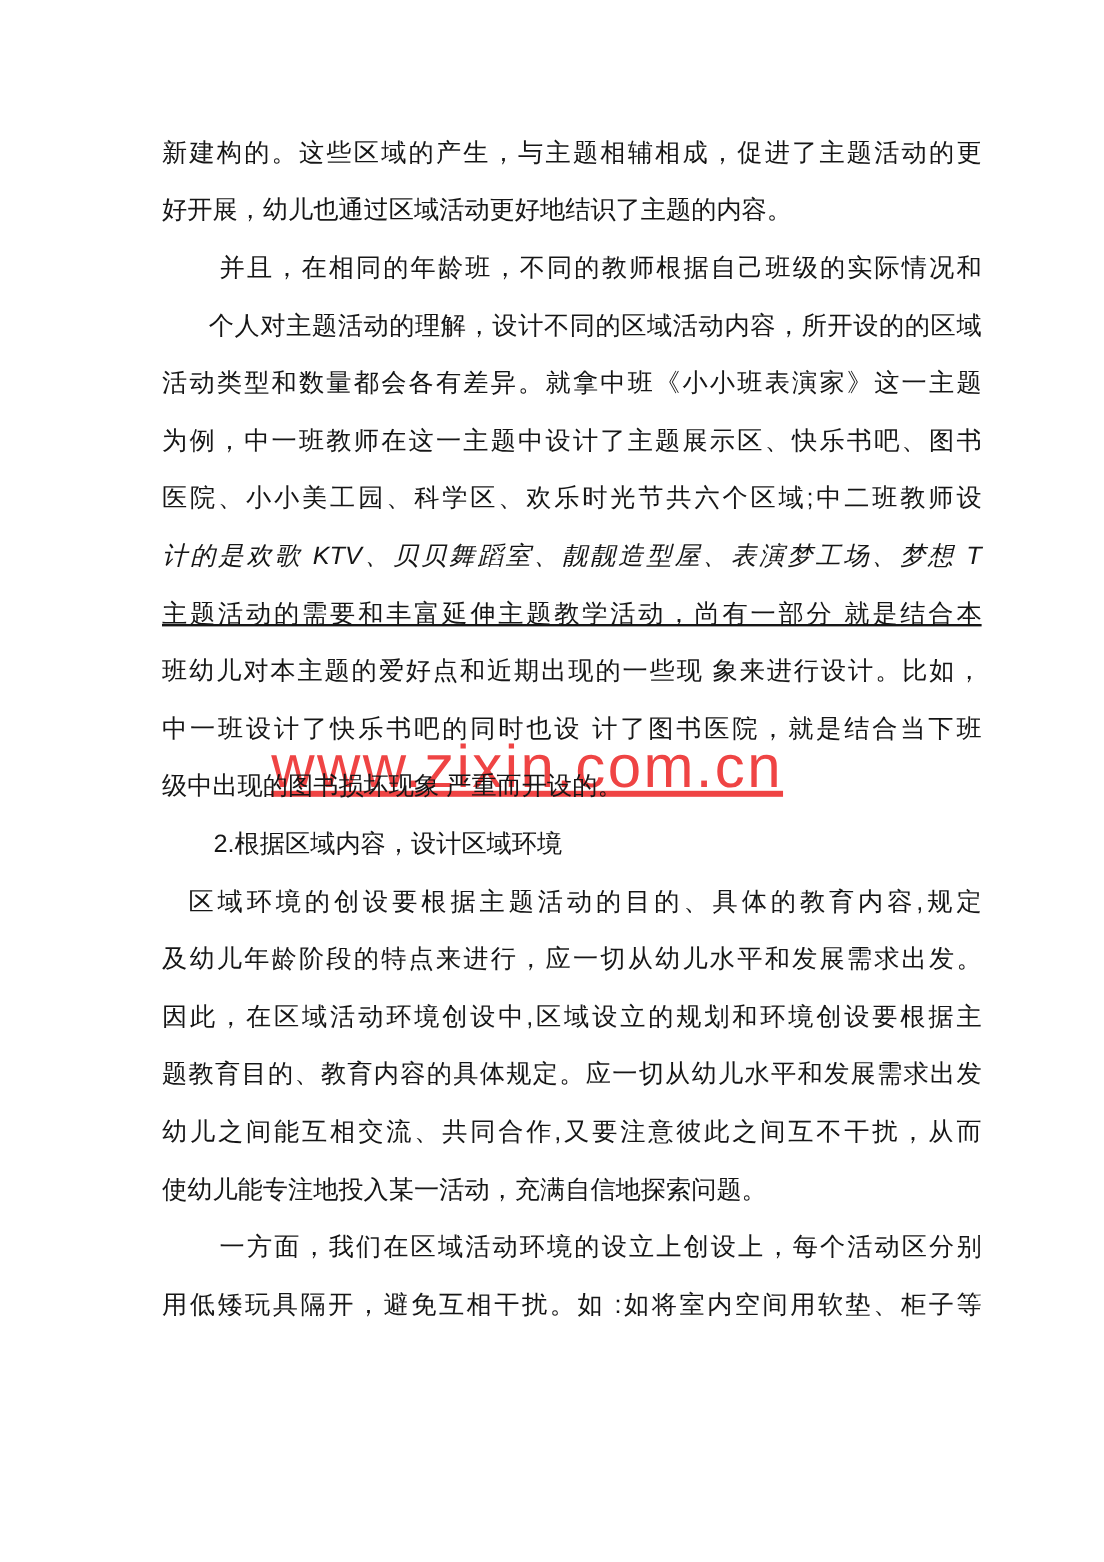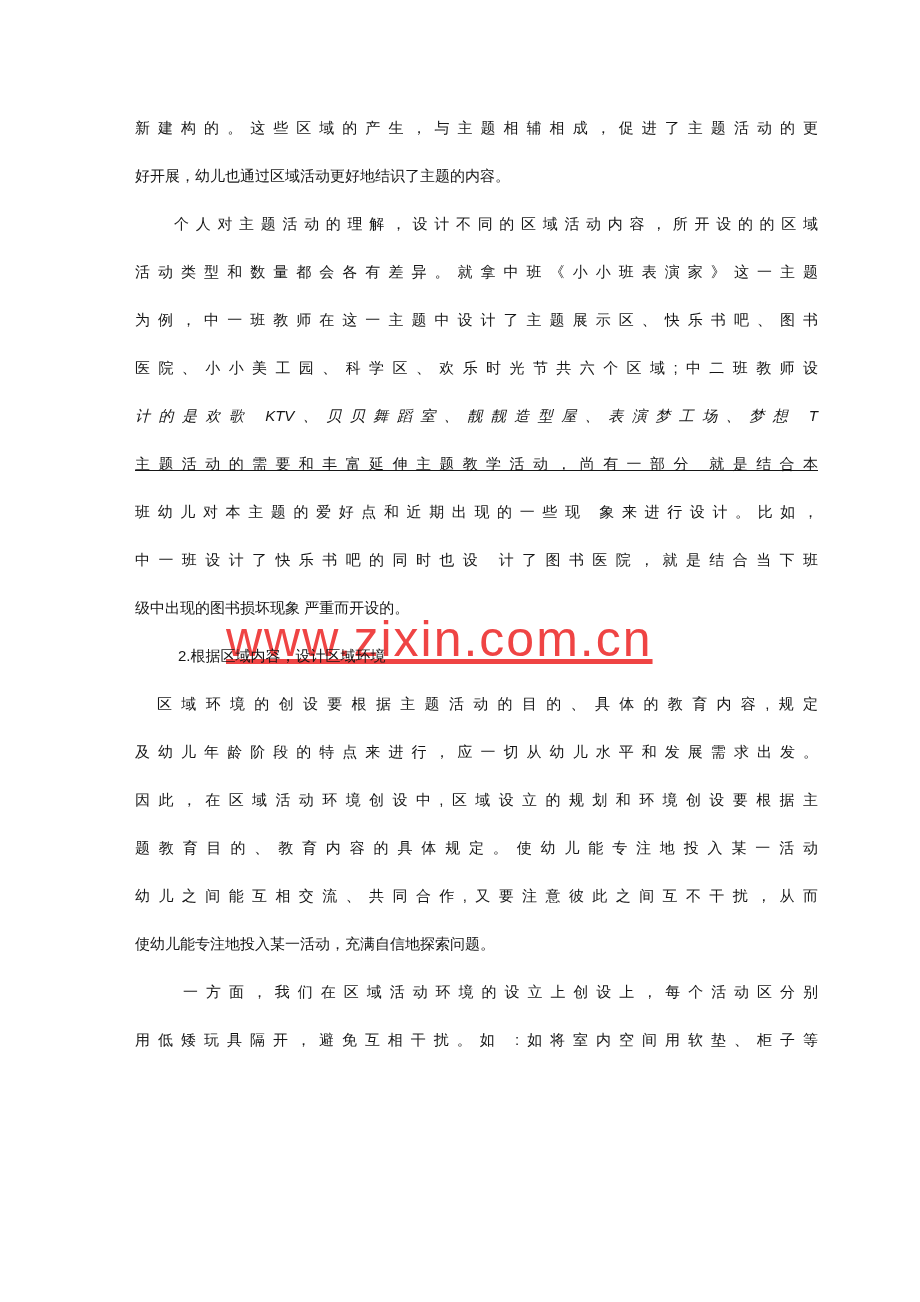--- a/index.html
+++ b/index.html
@@ -28,49 +28,50 @@
   .text-block {
     position: absolute;
     left: 135px;
     top: 104px;
     width: 683px;
     z-index: 1;
   }
   .line {
     height: 48px;
     line-height: 48px;
-    font-size: 15px;
+    font-size: 21px;
     text-align: left;
     box-sizing: border-box;
   }
   .line.justify {
     text-align: justify;
     text-align-last: justify;
   }
 </style>
 </head>
 <body>
 
 <div class="page" style="background: rgb(255, 255, 255); color: rgb(22, 22, 22);">
   <div class="watermark" style="color: #ef4444; text-decoration: underline;">www.zixin.com.cn</div>
   <div class="text-block">
       <div class="line justify" style="padding-left: 0px;">新建构的。这些区域的产生，与主题相辅相成，促进了主题活动的更</div>
       <div class="line" style="padding-left: 0px;">好开展，幼儿也通过区域活动更好地结识了主题的内容。</div>
+      <div class="line justify" style="padding-left: 48px;">并且，在相同的年龄班，不同的教师根据自己班级的实际情况和</div>
       <div class="line justify" style="padding-left: 0px; margin-left: 39px;">个人对主题活动的理解，设计不同的区域活动内容，所开设的的区域</div>
       <div class="line justify" style="padding-left: 0px;">活动类型和数量都会各有差异。就拿中班《小小班表演家》这一主题</div>
       <div class="line justify" style="padding-left: 0px;">为例，中一班教师在这一主题中设计了主题展示区、快乐书吧、图书</div>
       <div class="line justify" style="padding-left: 0px;">医院、小小美工园、科学区、欢乐时光节共六个区域;中二班教师设</div>
       <div class="line justify" style="padding-left: 0px; font-style: italic;">计的是欢歌 KTV、贝贝舞蹈室、靓靓造型屋、表演梦工场、梦想 T</div>
       <div class="line justify" style="padding-left: 0px; text-decoration: underline;">主题活动的需要和丰富延伸主题教学活动，尚有一部分 就是结合本</div>
       <div class="line justify" style="padding-left: 0px;">班幼儿对本主题的爱好点和近期出现的一些现 象来进行设计。比如，</div>
       <div class="line justify" style="padding-left: 0px;">中一班设计了快乐书吧的同时也设 计了图书医院，就是结合当下班</div>
       <div class="line" style="padding-left: 0px;">级中出现的图书损坏现象 严重而开设的。</div>
       <div class="line" style="padding-left: 43px;">2.根据区域内容，设计区域环境</div>
       <div class="line justify" style="padding-left: 22px;">区域环境的创设要根据主题活动的目的、具体的教育内容,规定</div>
       <div class="line justify" style="padding-left: 0px;">及幼儿年龄阶段的特点来进行，应一切从幼儿水平和发展需求出发。</div>
       <div class="line justify" style="padding-left: 0px;">因此，在区域活动环境创设中,区域设立的规划和环境创设要根据主</div>
-      <div class="line justify" style="padding-left: 0px;">题教育目的、教育内容的具体规定。使幼儿能专注地投入某一活动</div>
+      <div class="line justify" style="padding-left: 0px;">题教育目的、教育内容的具体规定。应一切从幼儿水平和发展需求出发</div>
       <div class="line justify" style="padding-left: 0px;">幼儿之间能互相交流、共同合作,又要注意彼此之间互不干扰，从而</div>
       <div class="line" style="padding-left: 0px;">使幼儿能专注地投入某一活动，充满自信地探索问题。</div>
       <div class="line justify" style="padding-left: 48px;">一方面，我们在区域活动环境的设立上创设上，每个活动区分别</div>
       <div class="line justify" style="padding-left: 0px;">用低矮玩具隔开，避免互相干扰。如 :如将室内空间用软垫、柜子等</div>
     </div>
 </div>
 
 </body></html>

